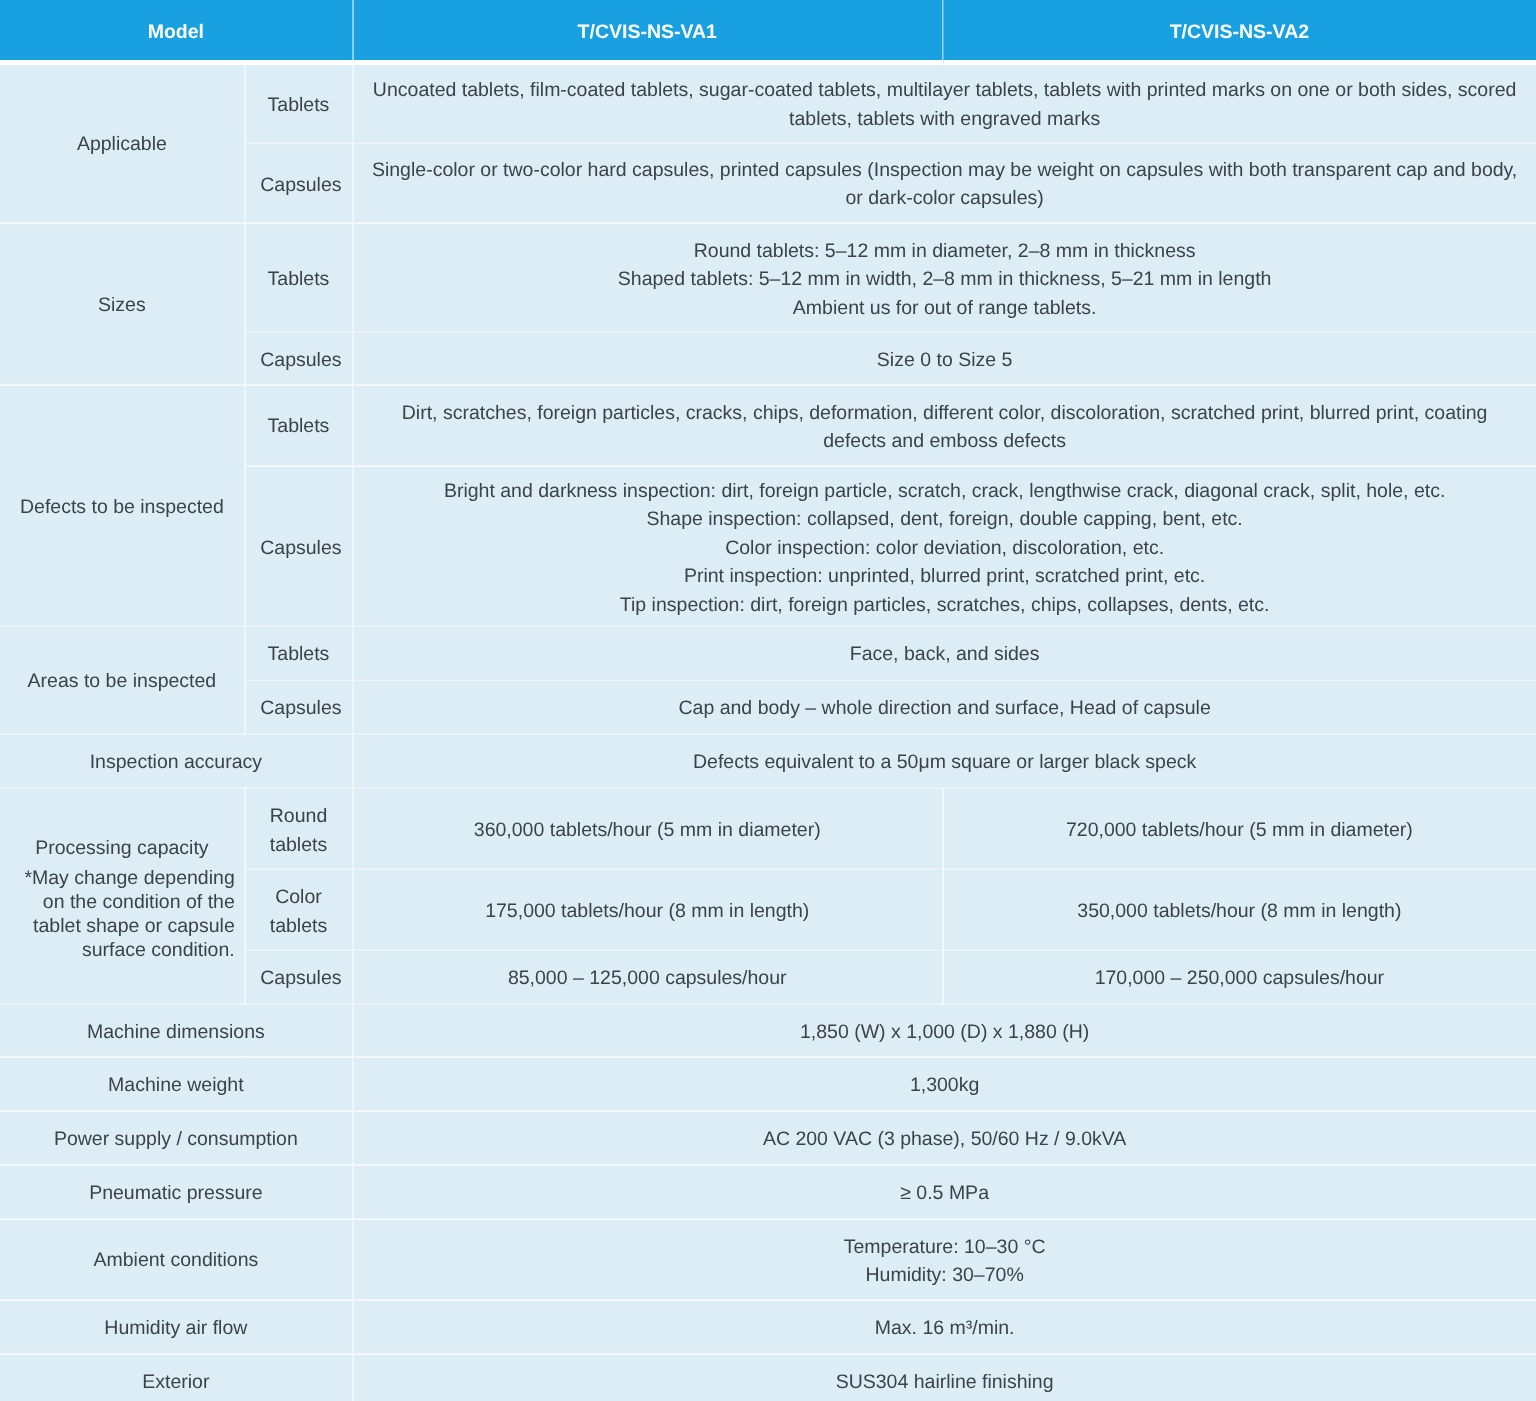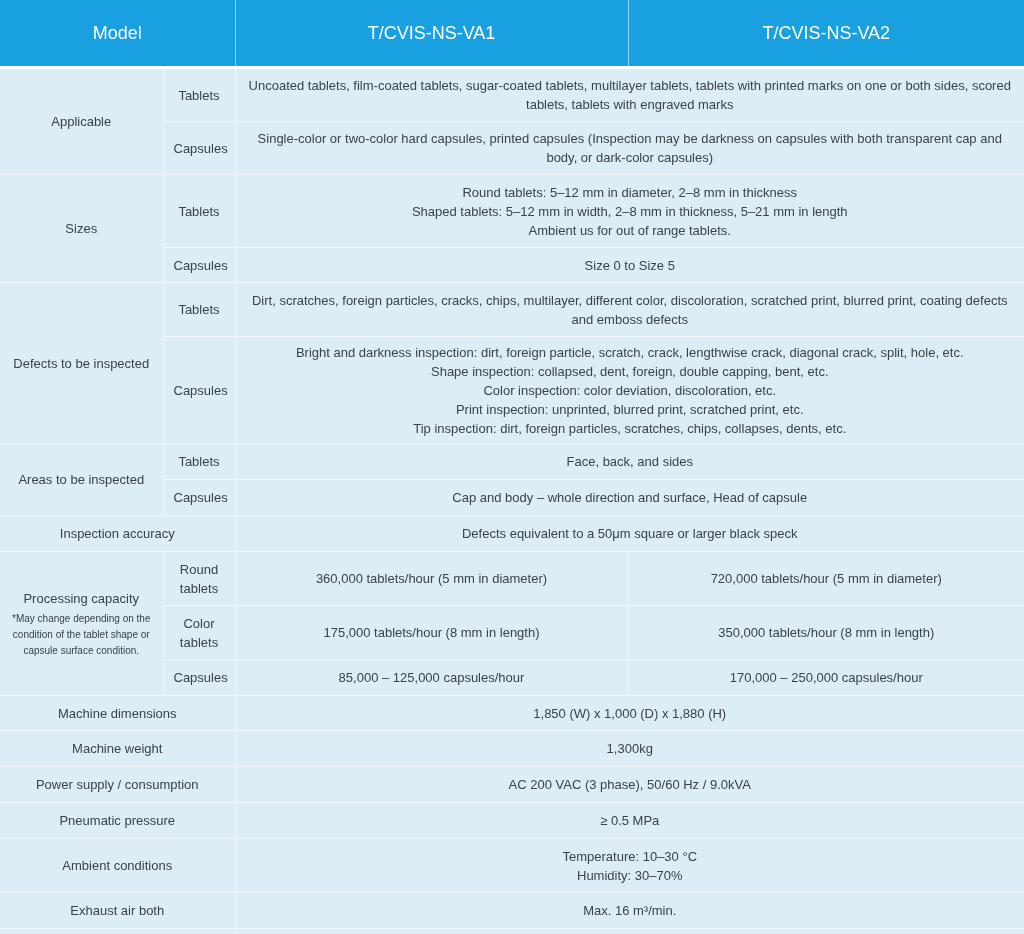--- a/index.html
+++ b/index.html
@@ -10,25 +10,25 @@
   }
   table.spec-table {
     width: 1024px;
     border-collapse: collapse;
     table-layout: fixed;
     border-style: hidden; 
   }
   th {
     background: #18A0E1;
     color: #ffffff;
-    font-size: 18px;
-    font-weight: normal;
+    font-size: 13px;
+    font-weight: bold;
     height: 34px;
     border-bottom: 3px solid #ffffff;
-    padding: 16px 6px;
+    padding: 3px 6px;
   }
   th.divided {
     border-left: 1px solid rgba(255,255,255,0.55);
     margin-top: 16px;
   }
   td {
     background: #DCEDF6;
     border: 1px solid #EFF5F8;
     color: #3B4248;
     font-size: 13px;
@@ -36,23 +36,24 @@
     text-align: center;
     vertical-align: middle;
     padding: 4px 10px;
     overflow: hidden;
   }
   td.section-label, td.spec-label {
     padding: 4px 6px;
   }
   .cap-note {
     display: block;
-    font-size: 10px;
+    font-size: 13px;
     line-height: 16px;
     margin-top: 3px;
+    text-align: right;
   }
   .line { display: block; }
 </style>
 </head>
 <body>
 
 <table class="spec-table">
   <colgroup>
     <col style="width:163px">
     <col style="width:72px">
@@ -67,41 +68,41 @@
     <th class="divided">T/CVIS-NS-VA2</th>
   </tr>
 
   <tr style="height:54px">
     <td rowspan="2" class="section-label">Applicable</td>
     <td>Tablets</td>
     <td colspan="2">Uncoated tablets, film-coated tablets, sugar-coated tablets, multilayer tablets, tablets with printed marks on one or both sides, scored tablets, tablets with engraved marks</td>
   </tr>
   <tr style="height:53px">
     <td>Capsules</td>
-    <td colspan="2">Single-color or two-color hard capsules, printed capsules (Inspection may be darkness on capsules with both transparent cap and body, or dark-color capsules)</td>
+    <td colspan="2">Single-color or two-color hard capsules, printed capsules (Inspection may be weight on capsules with both transparent cap and body, or dark-color capsules)</td>
   </tr>
 
   <tr style="height:73px">
     <td rowspan="2" class="section-label">Sizes</td>
     <td>Tablets</td>
     <td colspan="2">
       <span class="line">Round tablets: 5–12 mm in diameter, 2–8 mm in thickness</span>
       <span class="line">Shaped tablets: 5–12 mm in width, 2–8 mm in thickness, 5–21 mm in length</span>
       <span class="line">Ambient us for out of range tablets.</span>
     </td>
   </tr>
   <tr style="height:35px">
     <td>Capsules</td>
     <td colspan="2">Size 0 to Size 5</td>
   </tr>
 
   <tr style="height:54px">
     <td rowspan="2" class="section-label">Defects to be inspected</td>
     <td>Tablets</td>
-    <td colspan="2">Dirt, scratches, foreign particles, cracks, chips, multilayer, different color, discoloration, scratched print, blurred print, coating defects and emboss defects</td>
+    <td colspan="2">Dirt, scratches, foreign particles, cracks, chips, deformation, different color, discoloration, scratched print, blurred print, coating defects and emboss defects</td>
   </tr>
   <tr style="height:107px">
     <td>Capsules</td>
     <td colspan="2">
       <span class="line">Bright and darkness inspection: dirt, foreign particle, scratch, crack, lengthwise crack, diagonal crack, split, hole, etc.</span>
       <span class="line">Shape inspection: collapsed, dent, foreign, double capping, bent, etc.</span>
       <span class="line">Color inspection: color deviation, discoloration, etc.</span>
       <span class="line">Print inspection: unprinted, blurred print, scratched print, etc.</span>
       <span class="line">Tip inspection: dirt, foreign particles, scratches, chips, collapses, dents, etc.</span>
     </td>
@@ -159,21 +160,21 @@
     <td colspan="2">≥ 0.5 MPa</td>
   </tr>
   <tr style="height:54px">
     <td colspan="2" class="spec-label">Ambient conditions</td>
     <td colspan="2">
       <span class="line">Temperature: 10–30 °C</span>
       <span class="line">Humidity: 30–70%</span>
     </td>
   </tr>
   <tr style="height:36px">
-    <td colspan="2" class="spec-label">Exhaust air both</td>
+    <td colspan="2" class="spec-label">Humidity air flow</td>
     <td colspan="2">Max. 16 m³/min.</td>
   </tr>
   <tr style="height:35px">
     <td colspan="2" class="spec-label">Exterior</td>
     <td colspan="2">SUS304 hairline finishing</td>
   </tr>
 </tbody>
   </table>
 
 </body></html>

